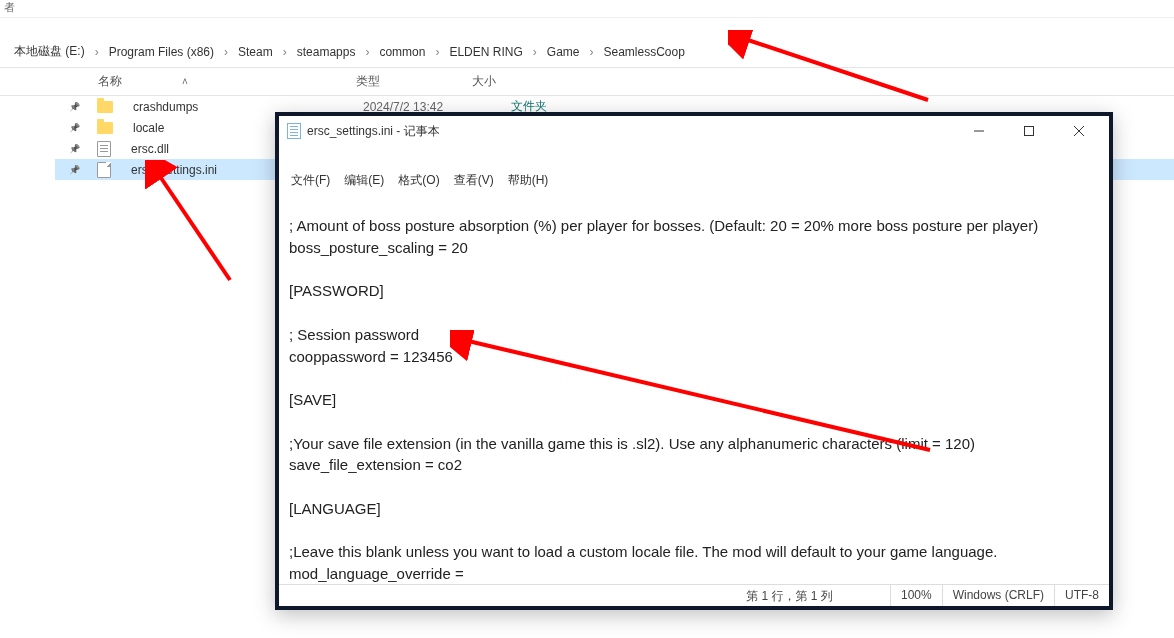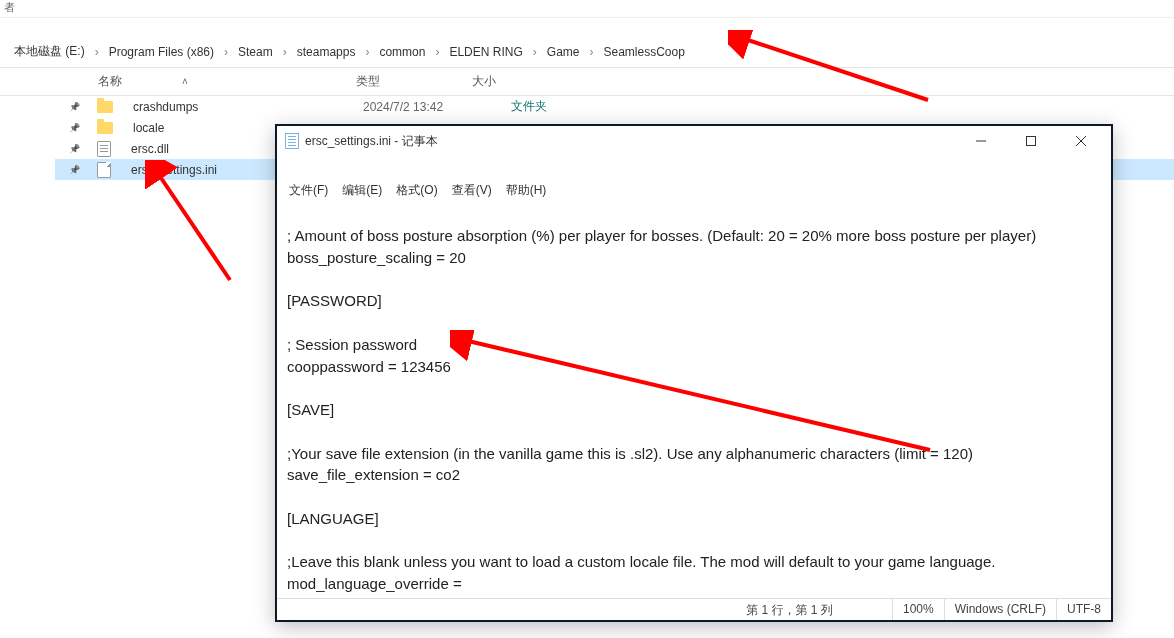--- a/index.html
+++ b/index.html
@@ -24,21 +24,21 @@
 .fn { display:flex; align-items:center; width: 260px; padding-left:2px; gap:20px; }
 .folder-icon { width:16px; height:12px; background:#ffd868; border-radius:1px; position:relative; }
 .folder-icon::before { content:""; position:absolute; top:-3px; left:0; width:7px; height:3px; background:#ffd868; border-radius:1px 1px 0 0;}
 .dll-icon,.ini-icon { width:14px; height:16px; background:#fff; border:1px solid #999; border-radius:1px; position:relative;}
 .dll-icon::after { content:""; position:absolute; left:2px; top:3px; width:8px; height:1px; background:#999; box-shadow:0 3px 0 #999,0 6px 0 #999;}
 .ini-icon::before { content:""; position:absolute; right:-1px; top:-1px; width:5px; height:5px; background:linear-gradient(135deg,#fff 50%,#999 50%);}
 .fdate { width:148px; padding-left:8px; color:#666;}
 .ftype { width:116px; padding-left:8px; color:#0f766e;}
 
 
-.notepad { position:absolute; left:275px; top:124px; width:838px; height:498px; background:#fff; border:2px solid #0f172a; box-shadow:0 5px 20px rgba(0,0,0,.25); display:flex; flex-direction:column;}
+.notepad { position:absolute; left:275px; top:112px; width:838px; height:498px; background:#fff; border:4px solid #0f172a; box-shadow:0 5px 20px rgba(0,0,0,.25); display:flex; flex-direction:column;}
 .np-title { display:flex; align-items:center; height:30px; padding:0 8px; gap:6px;}
 .np-ticon { width:14px; height:16px; background:#fff; border:1px solid #7cb3e0; position:relative;}
 .np-ticon::before{content:"";position:absolute;left:2px;top:2px;width:8px;height:1px;background:#7cb3e0;box-shadow:0 3px 0 #7cb3e0,0 6px 0 #7cb3e0,0 9px 0 #7cb3e0;}
 .np-tt { flex:1; font-size:12px;}
 .np-btn { width:44px; height:28px; display:flex; align-items:center; justify-content:center; cursor:pointer;}
 .np-menu { display:flex; gap:2px; padding:2px 6px; font-size:12px;margin-top:22px;}
 .np-menu span { padding:2px 6px; cursor:pointer;}
 .np-body { flex:1; padding:6px 10px; font-size:15px; line-height:1.45; color:#222; overflow:hidden; white-space:pre-wrap; font-family:"Microsoft YaHei","Segoe UI",sans-serif;margin-top:16px;}
 .np-status { display:flex; height:22px; border-top:1px solid #ddd; font-size:12px; color:#444;}
 .np-status > div { padding:3px 10px; border-left:1px solid #ddd;}

